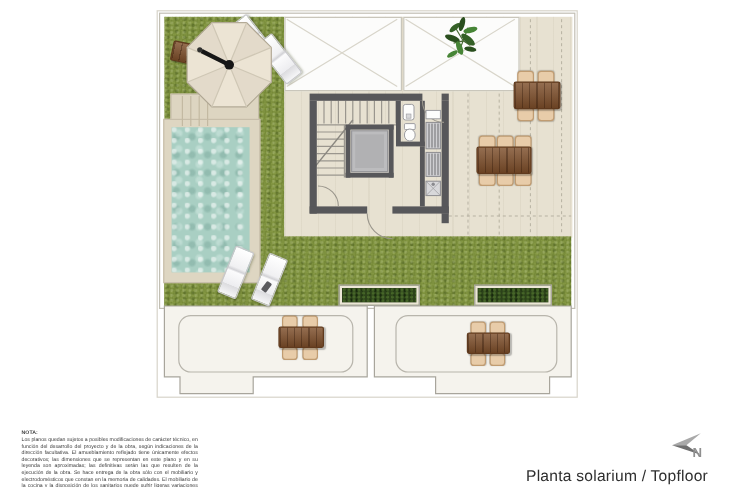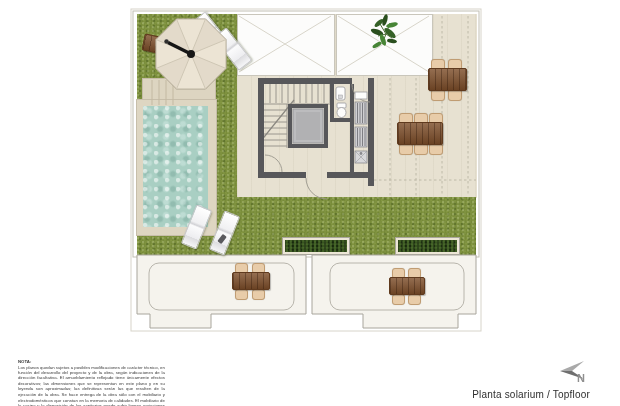--- a/index.html
+++ b/index.html
@@ -52,21 +52,21 @@
     width:15px;height:40px;border:1px solid #c7c7cb;border-radius:2px;
     background:linear-gradient(180deg,#ffffff 0%,#f0f0f2 40%,#d2d2d6 46%,#fbfbfc 50%,#ededf0 78%,#dcdcdf 79%,#f6f6f8 100%);
     box-shadow:1px 1px 2px rgba(60,70,30,.35);
   }
   .towel{position:absolute;left:5px;top:22px;width:5px;height:9px;background:#5a5a5e;border-radius:1px;transform:rotate(15deg);}
 
   
   #note-block{left:18px;top:359px;width:210px;color:#3a3a3a;}
   #note-heading{font-size:6px;font-weight:bold;transform:scale(.72);transform-origin:0 0;}
   #note-body{font-size:6px;line-height:7.6px;width:204px;transform:scale(.72);transform-origin:0 0;text-align:justify;}
-  #plan-title{left:430px;top:389px;width:160px;text-align:right;font-size:10px;color:#2e2e2e;letter-spacing:.2px;}
+  #plan-title{left:430px;top:389px;width:160px;text-align:right;font-size:13px;color:#2e2e2e;letter-spacing:.2px;}
   #north-label{left:577px;top:372px;font-size:11px;font-weight:bold;color:#8f8f8f;}
 </style>
 </head>
 <body>
 
 <div id="scene">
 
   <div class="abs grass" style="left:137px;top:14px;width:100px;height:241px;"></div>
   <div class="abs terrace" style="left:237px;top:14px;width:240px;height:184px;"></div>
   <div class="abs grass" style="left:137px;top:197px;width:339px;height:58px;"></div>

